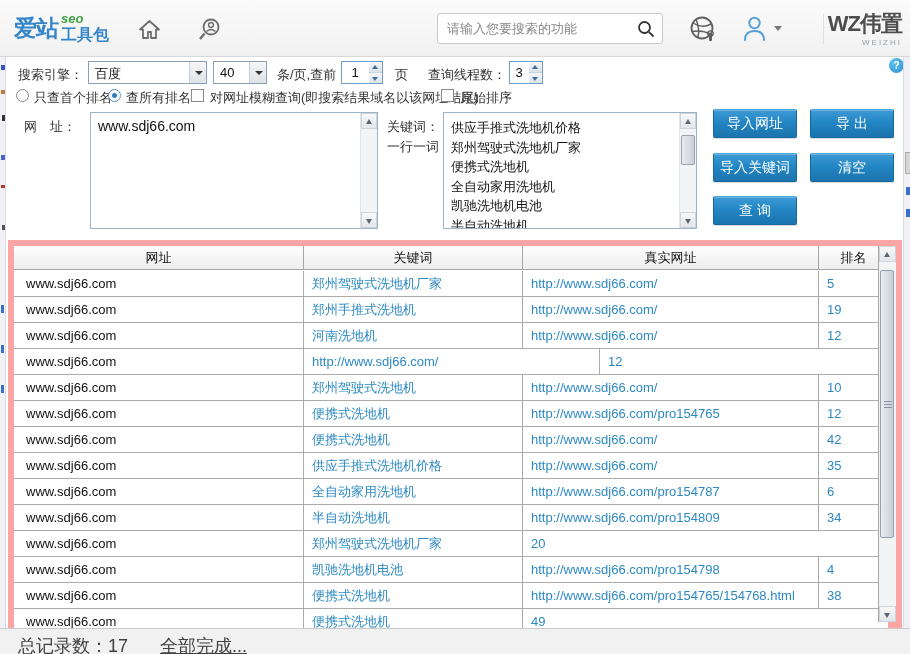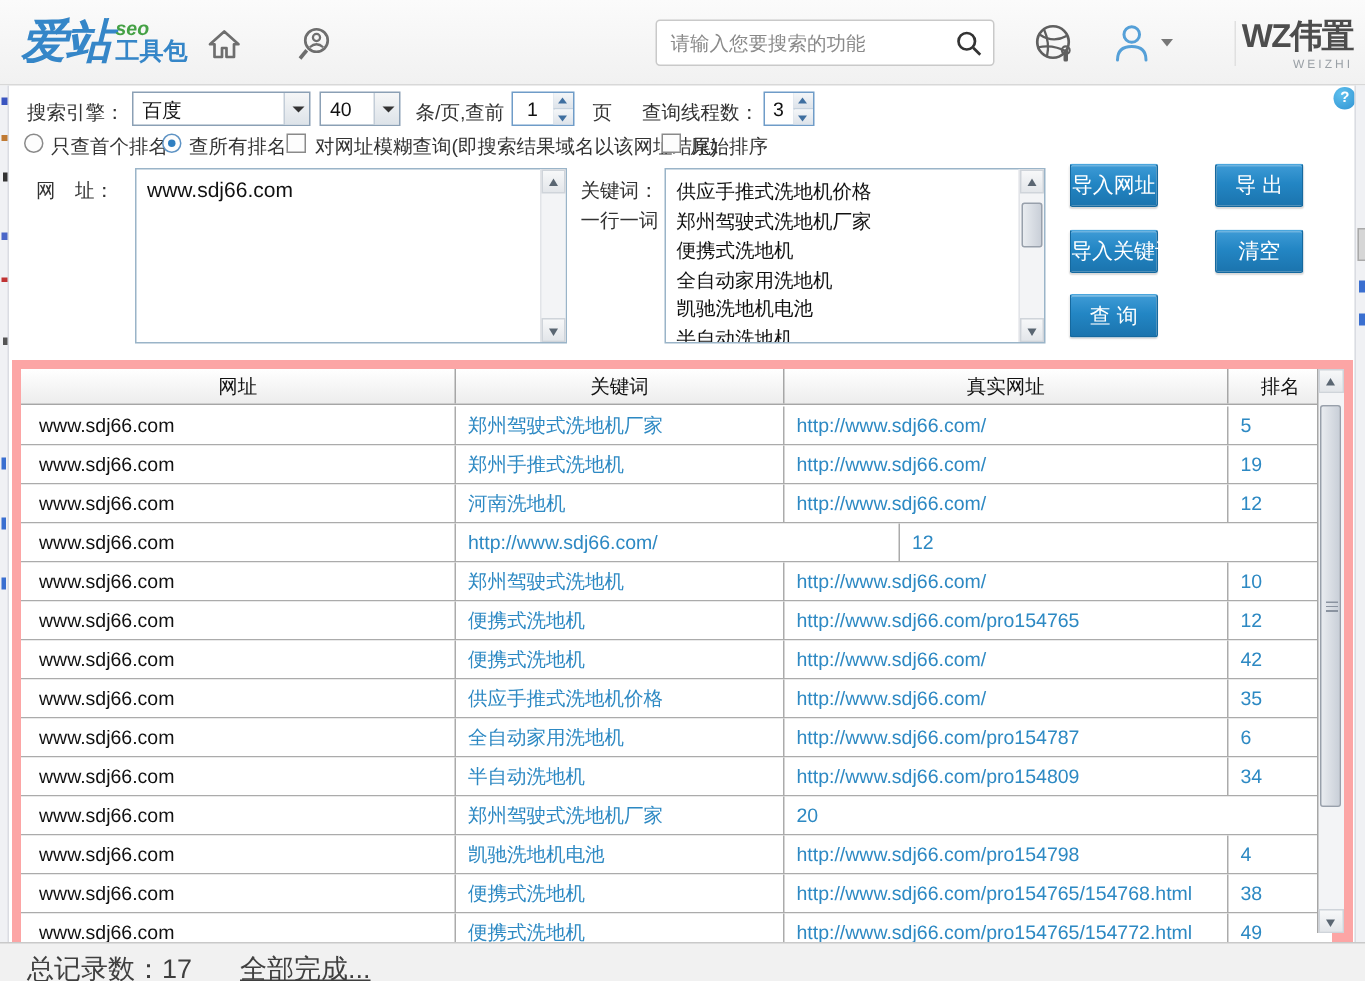--- a/index.html
+++ b/index.html
@@ -10,21 +10,21 @@
     font-size:13px; color:#222;
   }
 
   
   .header {
     position:absolute; left:0; top:0; width:910px; height:57px;
     background:linear-gradient(#fbfbfb,#f1f1f1);
     border-bottom:1px solid #d8d8d8;
   }
   .logo { position:absolute; left:14px; top:9px; display:flex; align-items:flex-start; }
-  .logo-main { font-size:31px; font-weight:bold; font-style:italic; color:#3586c8; line-height:38px; letter-spacing:-1px;}
+  .logo-main { font-size:23px; font-weight:bold; color:#3586c8; line-height:38px; letter-spacing:-1px;}
   .logo-stack { margin-left:3px; padding-top:3px; }
   .logo-seo { display:block; color:#45a145; font-size:13px; font-weight:bold; font-style:italic; line-height:14px; }
   .logo-sub { display:block; color:#3586c8; font-size:16px; font-weight:bold; line-height:18px; }
   .hicon { position:absolute; cursor:pointer; }
   .searchbox {
     position:absolute; left:437px; top:13px; width:226px; height:31px;
     background:#fff; border:1px solid #c9c9c9; border-radius:3px;
   }
   .searchbox input {
     position:absolute; left:9px; top:0; width:185px; height:29px; border:0; outline:none;
@@ -90,21 +90,21 @@
   .sbtn:after { content:""; position:absolute; left:4px; width:0; height:0;
     border-left:3px solid transparent; border-right:3px solid transparent; }
   .sbtn.up:after { top:5px; border-bottom:5px solid #5a6672; }
   .sbtn.dn:after { top:6px; border-top:5px solid #5a6672; }
   .sthumb { position:absolute; left:1px; width:14px; border:1px solid #98a0ab; border-radius:2px;
     background:linear-gradient(90deg,#e9ecf0,#c9cfd8); cursor:pointer; }
   .grip { position:absolute; left:3px; width:8px; height:7px;
     background:repeating-linear-gradient(#8a93a0 0 1px, transparent 1px 3px); }
 
   .btn-blue {
-    position:absolute; width:59px; height:29px; cursor:pointer;
+    position:absolute; width:84px; height:29px; cursor:pointer;
     background:linear-gradient(#3e9bd6 0%, #2386c4 45%, #1b74ae 100%);
     border:1px solid #15699f; border-top-color:#4aa6dd; border-radius:2px;
     color:#fff; font-size:14px; text-align:center; line-height:27px;
     box-shadow:inset 0 1px 0 rgba(255,255,255,.25), 0 1px 1px rgba(0,0,0,.15);
     white-space:pre;
   }
 
   
   .table-zone { position:absolute; left:0; top:235px; width:910px; height:393px; background:#fff; }
   .grid {
@@ -353,21 +353,20 @@
         </div>
         <div class="trow">
           <div class="tcell c0">www.sdj66.com</div>
           <div class="tcell c1 blue">便携式洗地机</div>
           <div class="tcell c2 blue">http://www.sdj66.com/pro154765/154768.html</div>
           <div class="tcell c3 blue">38</div>
         </div>
         <div class="trow">
           <div class="tcell c0">www.sdj66.com</div>
           <div class="tcell c1 blue">便携式洗地机</div>
-          <div class="tcell c2 blue">http://www.sdj66.com/pro154765/154772.html</div>
           <div class="tcell c3 blue">49</div>
         </div>
       </div>
     <div class="vscroll">
       <span class="sbtn up"></span>
       <span class="sbtn dn"></span>
       <span class="sthumb" style="top:24px; height:268px;">
         <span class="grip" style="top:130px;"></span>
       </span>
     </div>

